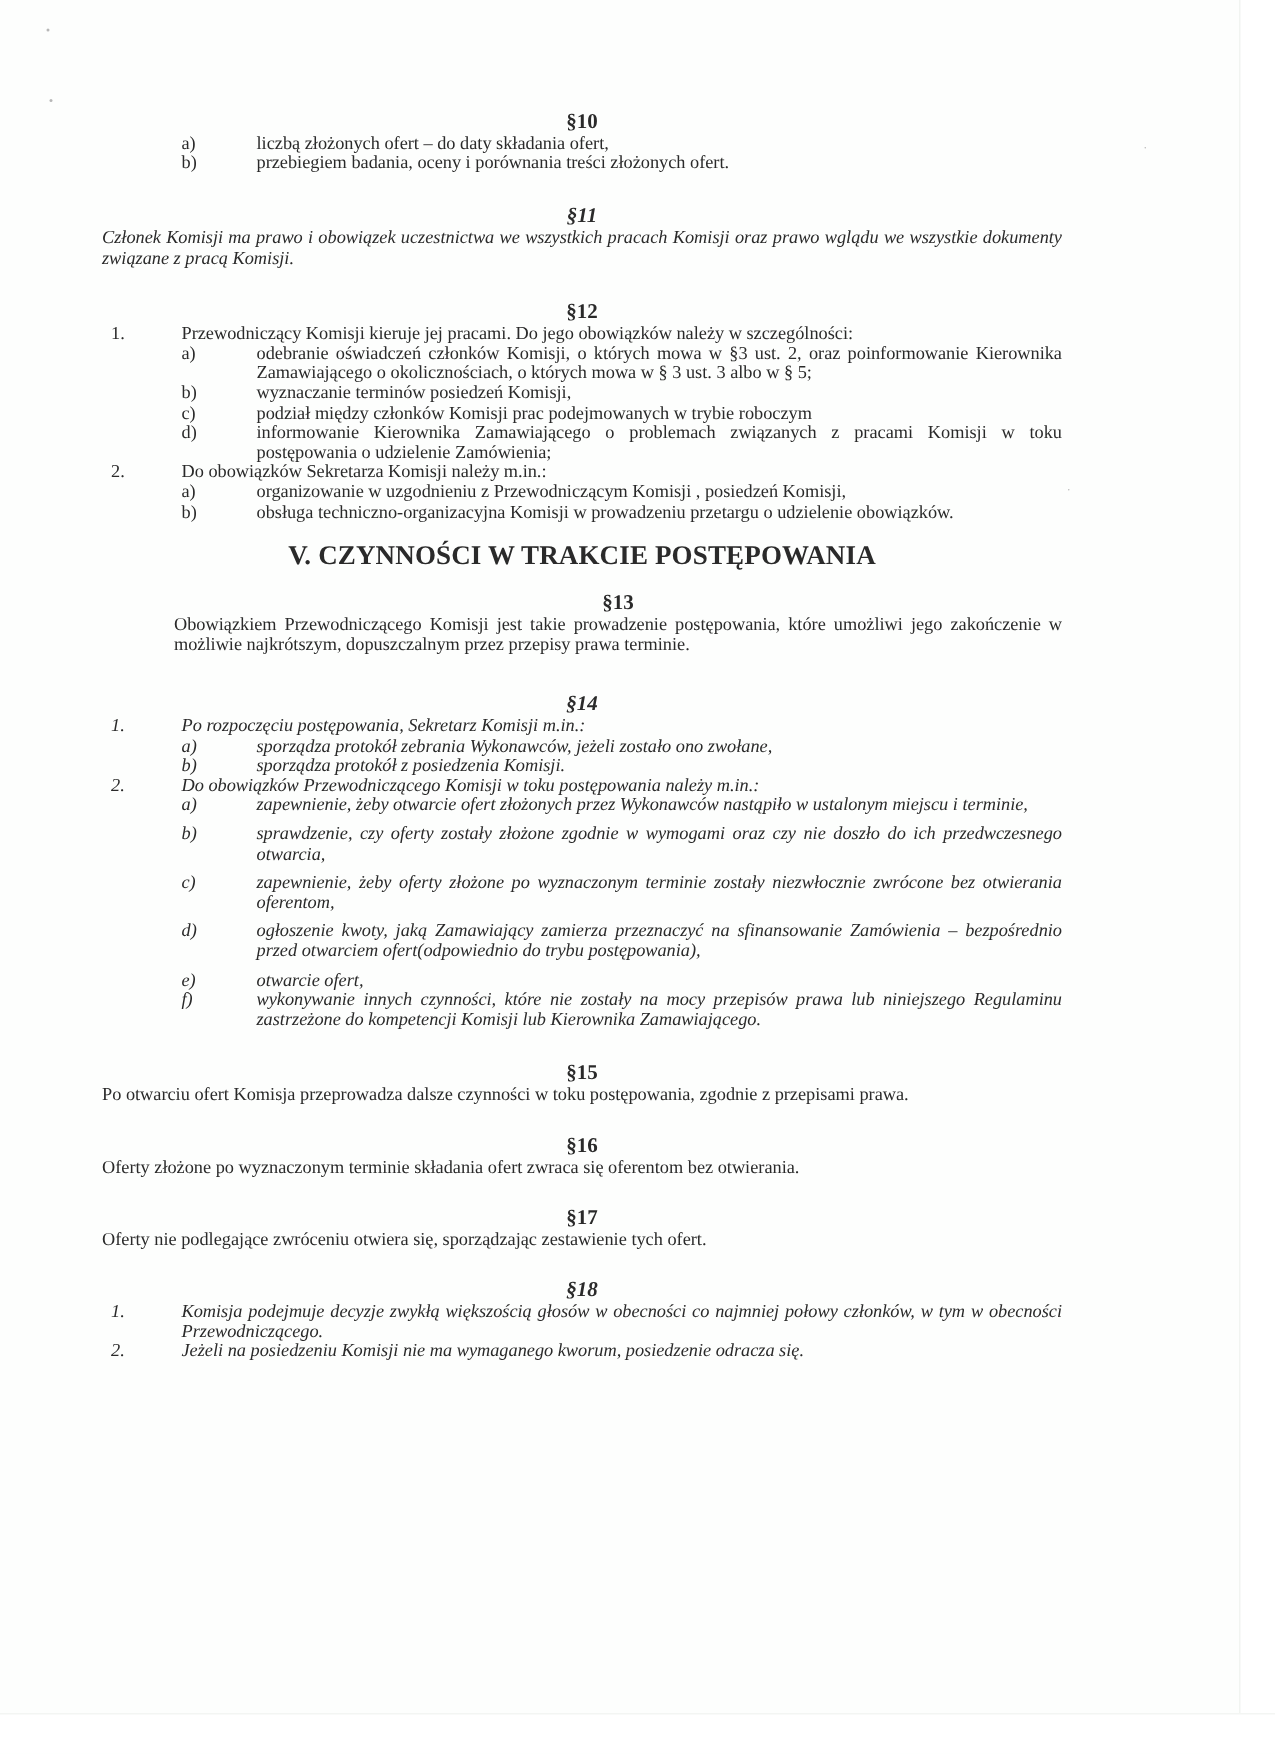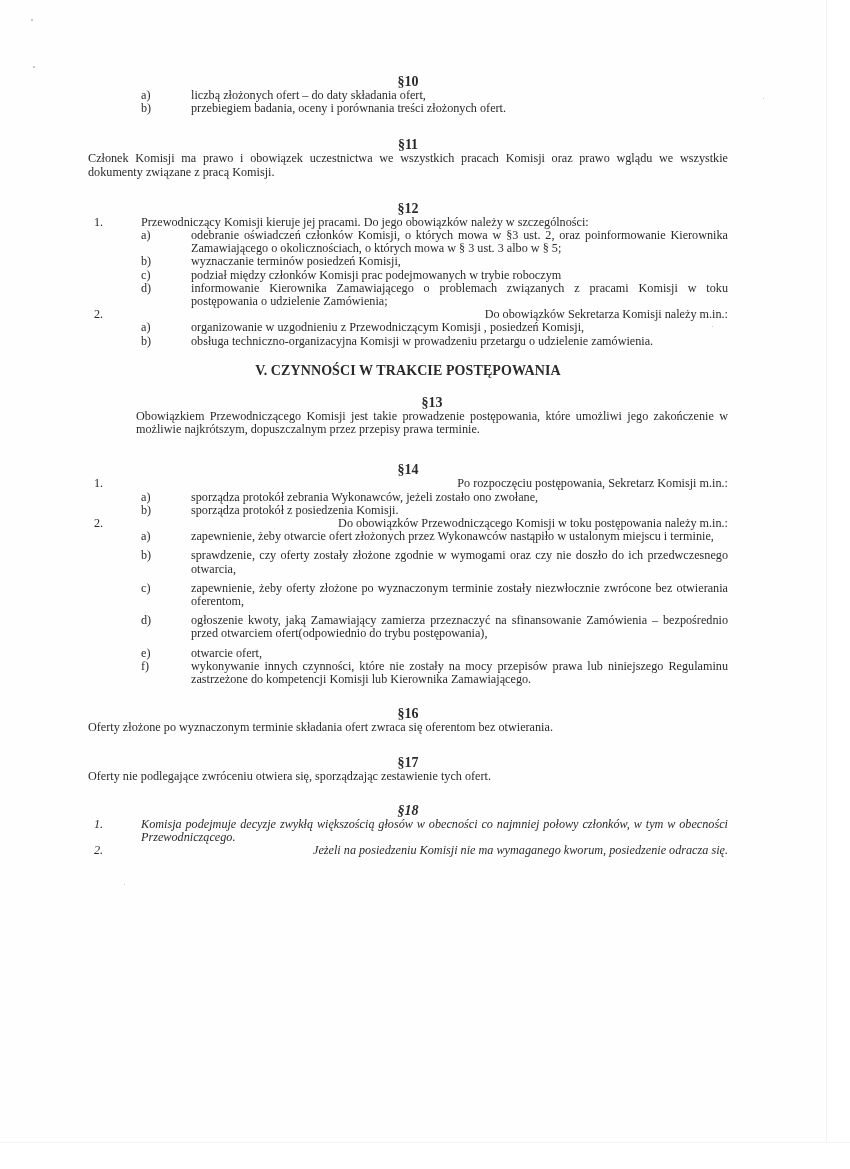--- a/index.html
+++ b/index.html
@@ -3,28 +3,28 @@
 <meta charset="utf-8">
 <style>
   html, body { margin: 0; padding: 0; }
   body {
     width: 850px; height: 1169px; background: #fdfefd; position: relative; overflow: hidden;
     font-family: "Liberation Serif", "DejaVu Serif", serif; color: #2a2a2a;
   }
   .scan-edge-right { position: absolute; left: 826px; top: 0; width: 24px; height: 1142px; background: #ffffff; border-left: 1px solid #f1f4f1; }
   .scan-edge-bottom { position: absolute; left: 0; top: 1142px; width: 850px; height: 27px; background: #ffffff; border-top: 1px solid #f3f5f3; }
   .speck { position: absolute; width: 2px; height: 2px; background: #b7b7b7; border-radius: 50%; }
-  .page { position: absolute; left: 88px; top: 74px; width: 640px; font-size: 12.2px; line-height: 13.2px; }
+  .page { position: absolute; left: 68px; top: 74px; width: 640px; font-size: 12.2px; line-height: 13.2px; }
   .para-heading { text-align: center; font-weight: bold; font-size: 14px; line-height: 15px; margin: 0; }
   .section { margin-bottom: 16px; }
   .body-text { text-align: justify; text-align-last: left; margin: 0; }
-  .chapter-title { text-align: center; font-weight: bold; font-size: 14px; margin: 8px 0 18px 0; letter-spacing: 0.1px; }
+  .chapter-title { text-align: center; font-weight: bold; font-size: 18px; margin: 8px 0 18px 0; letter-spacing: 0.1px; }
   .num-item { display: flex; }
   .num-label { width: 53px; flex: none; padding-left: 6px; box-sizing: border-box; }
-  .num-body { flex: 1; text-align: right; }
+  .num-body { flex: 1; }
   .letter-item { display: flex; margin-left: 53px; }
   .letter-label { width: 50px; flex: none; }
   .letter-body { flex: 1; text-align: justify; text-align-last: left; }
   .s10 .letter-item { margin-left: 53px; }
   .wide-justify { text-align: justify; text-align-last: left; }
 </style>
 </head>
 <body>
 
 <div class="scan-edge-right"></div>
@@ -42,21 +42,21 @@
     <div class="letter-item">
       <span class="letter-label">a)</span>
       <span class="letter-body">liczbą  złożonych ofert – do daty składania ofert,</span>
     </div>
     <div class="letter-item">
       <span class="letter-label">b)</span>
       <span class="letter-body">przebiegiem badania, oceny i porównania treści złożonych ofert.</span>
     </div>
   </section>
 
-  <section class="section" style="margin-top:22px;">
+  <section class="section" style="margin-top:22px;font-style:italic;">
     <h3 class="para-heading">§11</h3>
     <p class="body-text">Członek Komisji ma prawo i obowiązek uczestnictwa we wszystkich pracach Komisji oraz prawo wglądu we wszystkie dokumenty związane z pracą Komisji.</p>
   </section>
 
   <section class="section" style="margin-top:22px;">
     <h3 class="para-heading">§12</h3>
     <div class="num-item">
       <span class="num-label">1.</span>
       <span class="num-body wide-justify">Przewodniczący Komisji kieruje jej pracami. Do jego obowiązków należy w szczególności:</span>
     </div>
@@ -79,32 +79,32 @@
     <div class="num-item">
       <span class="num-label">2.</span>
       <span class="num-body">Do obowiązków Sekretarza Komisji należy m.in.:</span>
     </div>
     <div class="letter-item">
       <span class="letter-label">a)</span>
       <span class="letter-body">organizowanie w uzgodnieniu z Przewodniczącym Komisji , posiedzeń Komisji,</span>
     </div>
     <div class="letter-item">
       <span class="letter-label">b)</span>
-      <span class="letter-body" style="max-width:470px;">obsługa techniczno-organizacyjna Komisji w prowadzeniu przetargu  o udzielenie zamówienia.</span>
+      <span class="letter-body" style="max-width:470px;">obsługa techniczno-organizacyjna Komisji w prowadzeniu przetargu  o udzielenie obowiązków.</span>
     </div>
   </section>
 
   <h2 class="chapter-title">V. CZYNNOŚCI W TRAKCIE POSTĘPOWANIA</h2>
 
   <section class="section" style="margin-top:4px;margin-left:48px;">
     <h3 class="para-heading">§13</h3>
     <p class="body-text">Obowiązkiem Przewodniczącego Komisji jest takie prowadzenie postępowania, które umożliwi jego zakończenie w możliwie najkrótszym, dopuszczalnym przez przepisy prawa terminie.</p>
   </section>
 
-  <section class="section" style="margin-top:26px;">
+  <section class="section" style="margin-top:26px;font-style:italic;">
     <h3 class="para-heading">§14</h3>
     <div class="num-item">
       <span class="num-label">1.</span>
       <span class="num-body">Po rozpoczęciu postępowania, Sekretarz Komisji m.in.:</span>
     </div>
     <div class="letter-item">
       <span class="letter-label">a)</span>
       <span class="letter-body">sporządza protokół zebrania Wykonawców, jeżeli zostało ono zwołane,</span>
     </div>
     <div class="letter-item">
@@ -134,20 +134,24 @@
     <div class="letter-item">
       <span class="letter-label">e)</span>
       <span class="letter-body">otwarcie ofert,</span>
     </div>
     <div class="letter-item">
       <span class="letter-label">f)</span>
       <span class="letter-body">wykonywanie innych czynności, które nie zostały na mocy przepisów prawa lub niniejszego Regulaminu zastrzeżone do kompetencji Komisji lub Kierownika Zamawiającego.</span>
     </div>
   </section>
 
+  <section class="section" style="margin-top:22px;">
+    <h3 class="para-heading">§15</h3>
+    <p class="body-text">Po otwarciu ofert Komisja przeprowadza dalsze czynności w toku postępowania, zgodnie  z  przepisami prawa.</p>
+  </section>
 
   <section class="section" style="margin-top:20px;">
     <h3 class="para-heading">§16</h3>
     <p class="body-text">Oferty złożone po wyznaczonym terminie składania ofert zwraca się oferentom bez otwierania.</p>
   </section>
 
   <section class="section" style="margin-top:20px;">
     <h3 class="para-heading">§17</h3>
     <p class="body-text">Oferty nie podlegające zwróceniu otwiera się, sporządzając zestawienie tych ofert.</p>
   </section>

